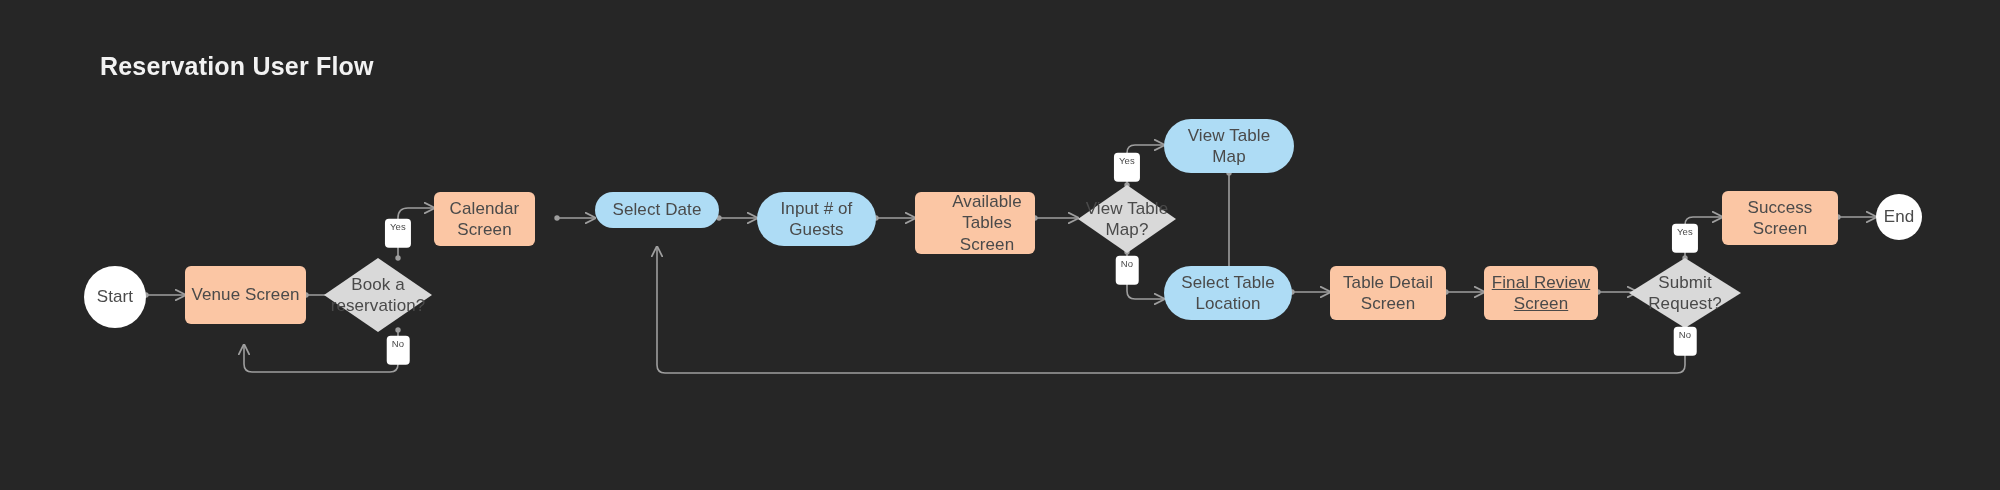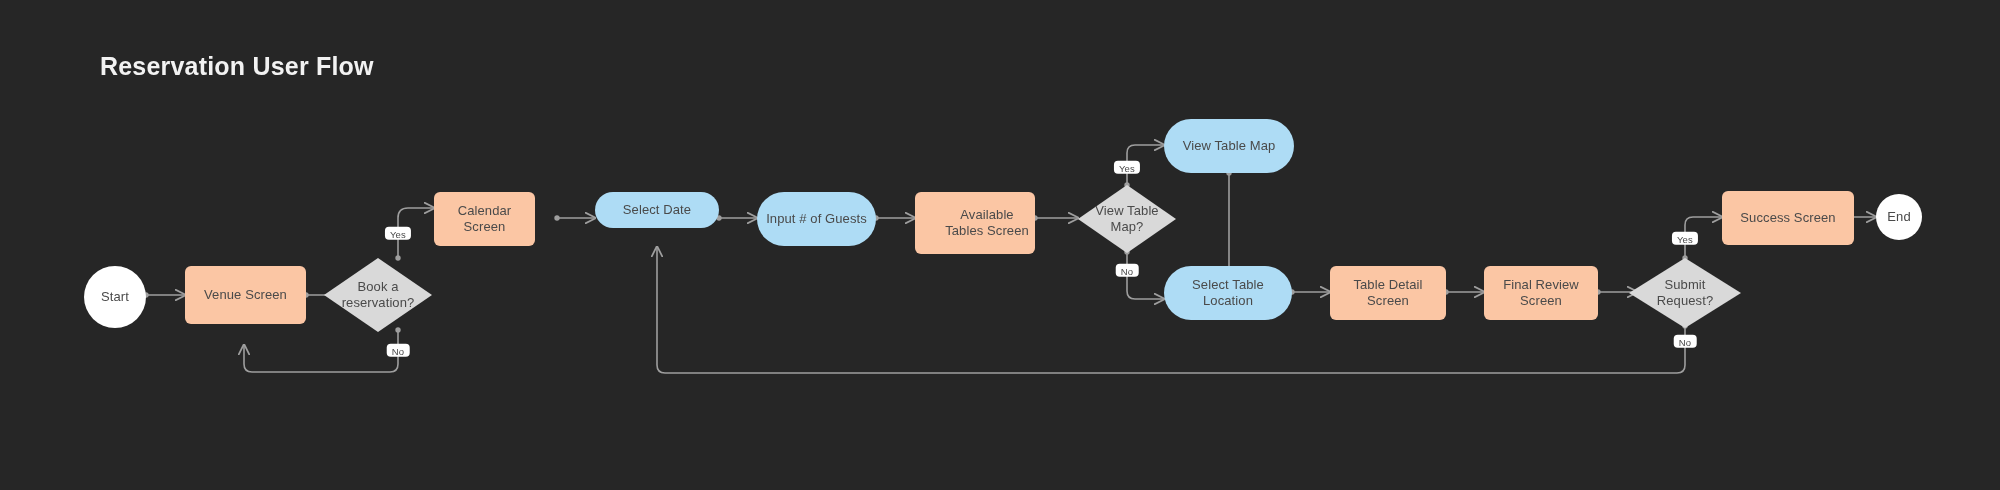--- a/index.html
+++ b/index.html
@@ -36,21 +36,21 @@
     height: 490px;
   }
   .node {
     position: absolute;
     box-sizing: border-box;
     display: flex;
     align-items: center;
     justify-content: center;
     text-align: center;
     color: #4a4a4a;
-    font-size: 13px;
+    font-size: 17px;
     line-height: 1.25;
     letter-spacing: 0.1px;
   }
   .node.process {
     background: #fbc6a4;
     border-radius: 6px;
   }
   .node.screen {
     background: #aedcf5;
     border-radius: 999px;
@@ -79,21 +79,21 @@
   .node-label {
     pointer-events: none;
     padding: 0 6px;
   }
   .edge-label {
     position: absolute;
     background: #ffffff;
     color: #4a4a4a;
     font-size: 9.5px;
     line-height: 1;
-    padding: 3px 5px 0 5px;
+    padding: 3px 5px 16px 5px;
     border-radius: 4px;
     transform: translate(-50%, -50%);
     white-space: nowrap;
     letter-spacing: 0.2px;
     text-align: center;
   }
 </style>
 </head>
 <body>
 
@@ -194,33 +194,33 @@
   </div>
 
   <div class="node screen" style="left:1164px; top:266px; width:128px; height:54px;">
     <span class="node-label">Select Table Location</span>
   </div>
 
   <div class="node process" style="left:1330px; top:266px; width:116px; height:54px;">
     <span class="node-label">Table Detail Screen</span>
   </div>
 
-  <div class="node process" style="left:1484px; top:266px; width:114px; height:54px;">
+  <div class="node process" style="left:1484px; top:266px; width:114px; height:54px;text-decoration:underline;">
     <span class="node-label">Final Review Screen</span>
   </div>
 
   <div class="node decision" style="left:1629px; top:258px; width:112px; height:70px;">
     <span class="diamond-shape"></span>
     <span class="node-label">
       <span>Submit</span><br>
       <span>Request?</span>
     </span>
   </div>
 
-  <div class="node process" style="left:1722px; top:191px; width:132px; height:54px;">
+  <div class="node process" style="left:1722px; top:191px; width:116px; height:54px;">
     <span class="node-label">Success Screen</span>
   </div>
 
   <div class="node terminal" style="left:1876px; top:194px; width:46px; height:46px;">
     <span class="node-label">End</span>
   </div>
 
   <div class="edge-label" style="left:398px; top:233px;">Yes</div>
   <div class="edge-label" style="left:398px; top:350px;">No</div>
   <div class="edge-label" style="left:1127px; top:167px;">Yes</div>

